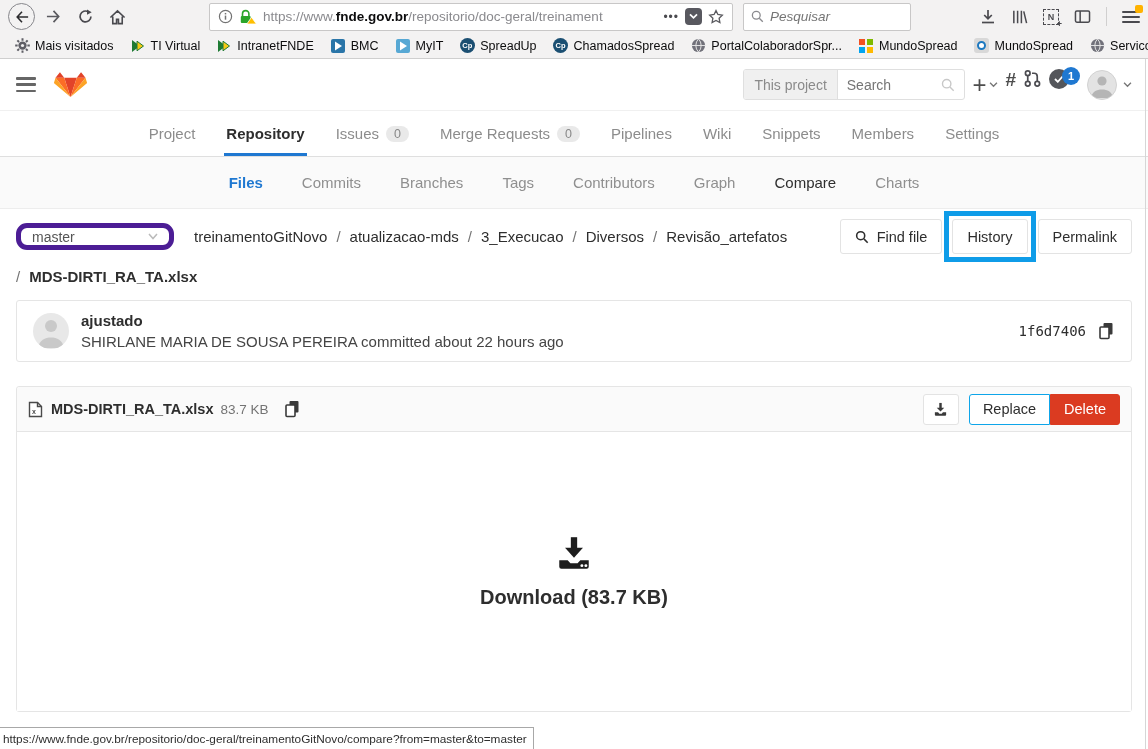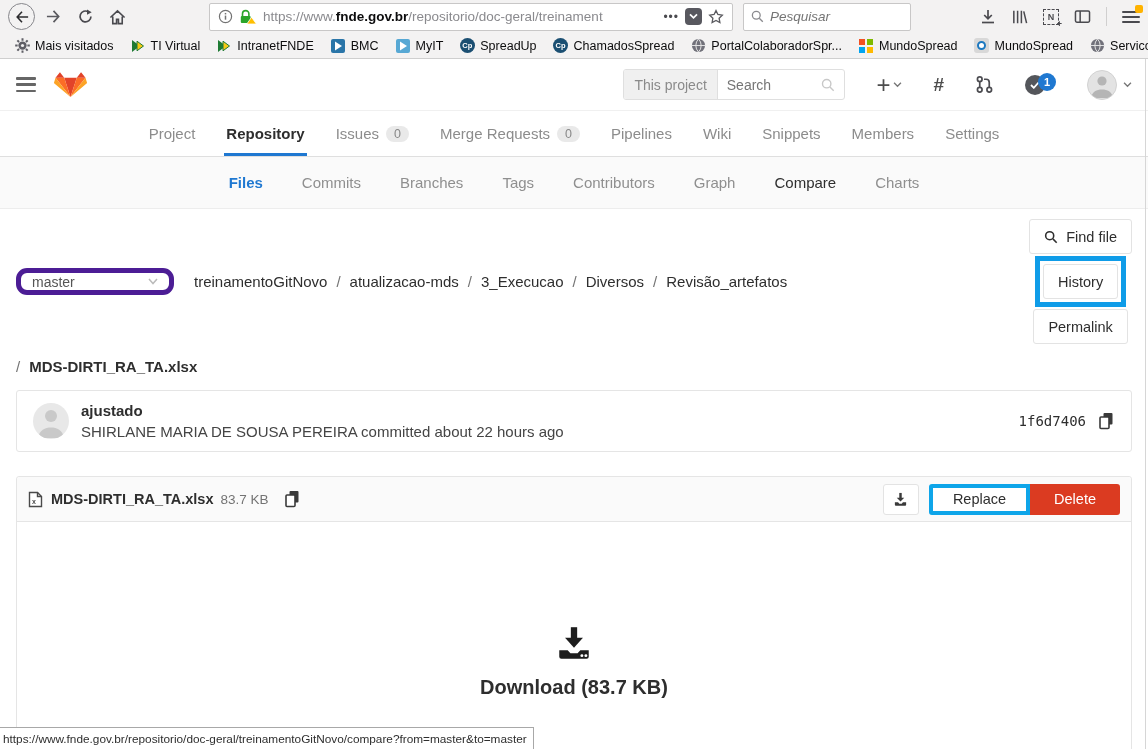--- a/index.html
+++ b/index.html
@@ -42,21 +42,21 @@
   .mundo i { width:9px; height:9px; border:2.5px solid #1c78c0; border-radius:50%; background:#fff; }
 
   
   .gl-page { position:relative; height:690px; background:#fff; }
   .win-edge { position:absolute; right:2px; top:0; bottom:0; width:1px; background:#d6d6d6; }
 
   .gl-navbar { height:52px; display:flex; align-items:center; padding:0 16px; background:#fff; border-bottom:1px solid #f0f0f0; }
   .gl-burger { width:20px; height:15px; display:flex; flex-direction:column; justify-content:space-between; margin-right:18px; }
   .gl-burger span { height:2.5px; background:#666; border-radius:1px; }
   .gl-title { font-size:17px; font-weight:600; color:#2e2e2e; margin-left:10px; display:flex; align-items:center; gap:8px; }
-  .gl-right { margin-left:auto; display:flex; align-items:center; gap:31px;padding-left:28px; }
+  .gl-right { margin-left:auto; display:flex; gap:7px;padding-left:28px; }
   .gl-search { width:222px; height:31px; border:1px solid #dfdfdf; border-radius:3px; background:#fff;
     display:flex; align-items:center; overflow:hidden; }
   .gl-scope { background:#f0f0f0; border-right:1px solid #dfdfdf; color:#8a8a8a; font-size:14px;
     padding:0 10px; height:100%; display:flex; align-items:center; }
   .gl-search input { border:none; outline:none; background:transparent; font-size:14px; color:#666;
     padding:0 9px; flex:1; min-width:0; font-family:"Liberation Sans", sans-serif; }
   .gl-plus { display:flex; align-items:center; gap:3px; color:#4d4d4d; }
   .gl-plus .plus { font-size:24px; font-weight:400; line-height:20px; }
   .gl-hash { font-size:19px; font-weight:700; color:#4d4d4d; }
   .gl-todo { display:flex; align-items:flex-start; }
@@ -77,21 +77,21 @@
   .sub.active { color:#1f78d1; font-weight:700; }
   .sub.hover { color:#2e2e2e; }
 
   .container { padding:0 16px; }
 
   .tree-row { margin-top:10px; display:flex; align-items:center; }
   .branch-select { width:158px; height:27px; border:5px solid #4c1d95; border-radius:11px; background:#fff;
     display:flex; align-items:center; justify-content:space-between; padding:0 11px; font-size:14px; color:#555; }
   .crumbs { margin-left:20px; font-size:15px; color:#2e2e2e; display:flex; gap:9px; align-items:center; }
   .crumb-sep { color:#737373; }
-  .tree-actions { margin-left:auto; display:flex; align-items:center; gap:10px;flex-direction:column; }
+  .tree-actions { margin-left:auto; display:flex; align-items:center; gap:10px; }
   .btn { height:35px; padding:0 14px; border:1px solid #e3e3e3; border-radius:3px; background:#fff;
     font-size:14.5px; color:#2e2e2e; display:inline-flex; align-items:center; gap:8px; white-space:nowrap; }
   .hl-wrap { position:relative; display:inline-flex; }
   .hl-wrap::after { content:''; position:absolute; inset:-8px; border:5px solid #0f9ce8; pointer-events:none; }
 
   .file-crumb-row { margin-top:14px; font-size:15px; display:flex; gap:9px; align-items:center; }
   .file-crumb-row .name { font-weight:700; }
 
   .commit-box { margin-top:15px; border:1px solid #e5e5e5; border-radius:3px; padding:11px 16px;
     display:flex; align-items:center; }
@@ -104,21 +104,21 @@
 
   .file-holder { margin-top:24px; border:1px solid #e5e5e5; border-radius:3px; height:326px; display:flex; flex-direction:column; }
   .file-header { height:45px; background:#fafafa; border-bottom:1px solid #e5e5e5; border-radius:3px 3px 0 0;
     display:flex; align-items:center; padding:0 11px; }
   .file-title { font-size:14.5px; font-weight:700; margin-left:8px; }
   .file-size { font-size:13.5px; color:#737373; margin-left:7px; }
   .icon-btn { width:36px; height:31px; border:1px solid #e3e3e3; border-radius:3px; background:#fff;
     display:flex; align-items:center; justify-content:center; }
   .file-actions { margin-left:auto; display:flex; align-items:center; gap:10px; }
   .btn-group { display:flex; }
-  .btn-sm { height:31px; padding:0 20px; font-size:14.5px; border:4px solid #0ea5e9; background:#fff;
+  .btn-sm { height:31px; padding:0 13px; font-size:14.5px; border:1px solid #0ea5e9; background:#fff;
     display:inline-flex; align-items:center; }
   .btn-replace { border-radius:3px 0 0 3px; }
   .btn-delete { border-radius:0 3px 3px 0; background:#db3b21; border-color:#db3b21; color:#fff; }
   .file-content { flex:1; display:flex; flex-direction:column; align-items:center; justify-content:center; gap:15px; background:#fff; }
   .dl-label { font-size:20px; font-weight:600; color:#2e2e2e; }
 
   .status-bar { position:absolute; left:0; bottom:0; height:22px; background:#fff;
     border:1px solid #a8a8a8; border-left:none; border-bottom:none; display:flex; align-items:center;
     padding:0 6px 0 3px; font-size:11.8px; color:#2e2e2e; white-space:nowrap; z-index:5; }
 

